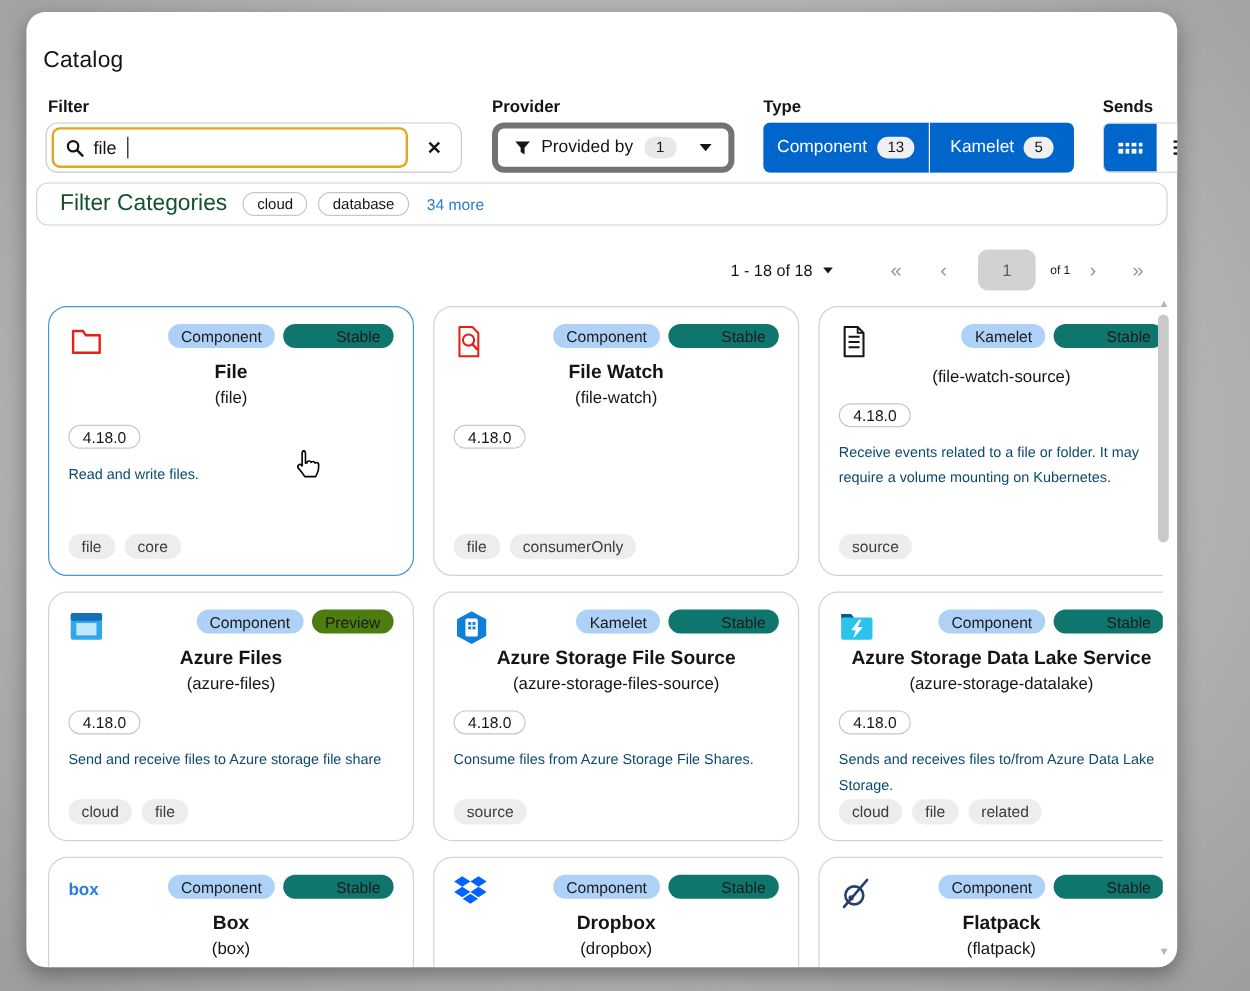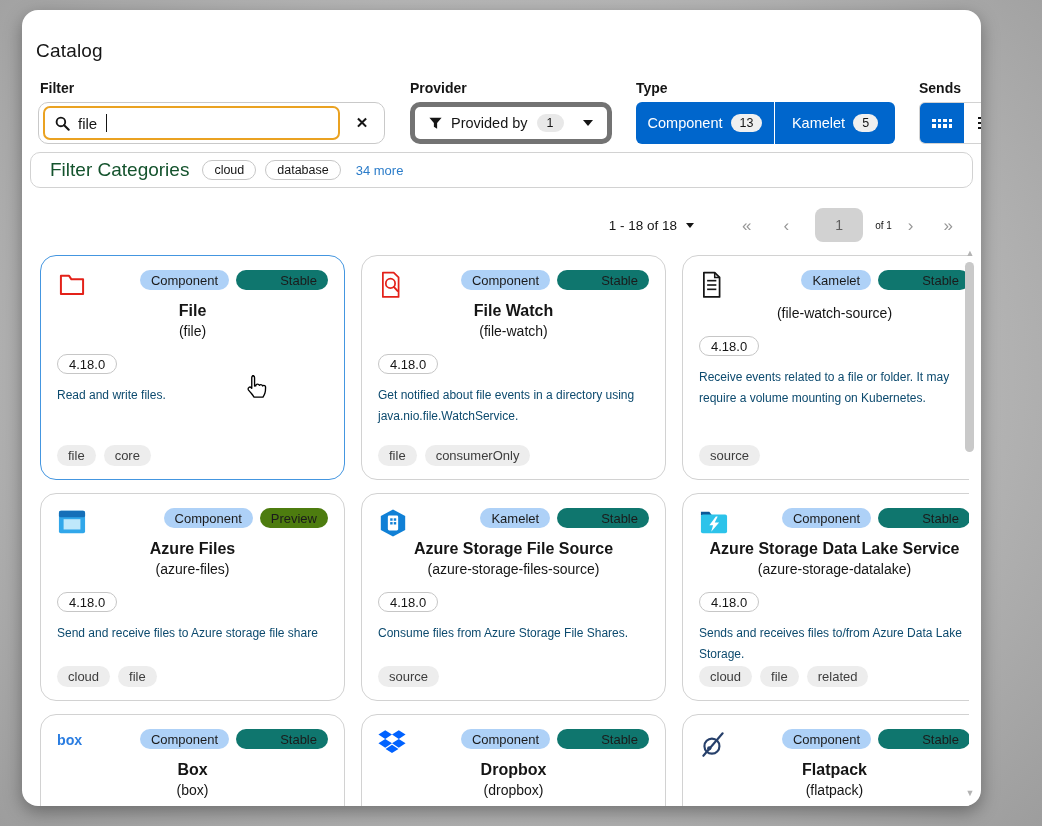--- a/index.html
+++ b/index.html
@@ -225,21 +225,20 @@
             </svg>
           </span>
           <span class="badges">
             <span class="pill blue">Component</span>
             <span class="pill green">Stable</span>
           </span>
         </div>
         <div class="card-title">File Watch</div>
         <div class="card-id">(file-watch)</div>
         <div class="card-ver"><span class="ver-pill">4.18.0</span></div>
-        <div class="card-desc">Get notified about file events in a directory using java.nio.file.WatchService.</div>
         <div class="card-labels">
           <span class="lbl">file</span>
           <span class="lbl">consumerOnly</span>
         </div>
       </div>
 
       <div class="card">
         <div class="card-top">
           <span class="cicon">
             <svg width="26" height="30" viewBox="0 0 24 26">

